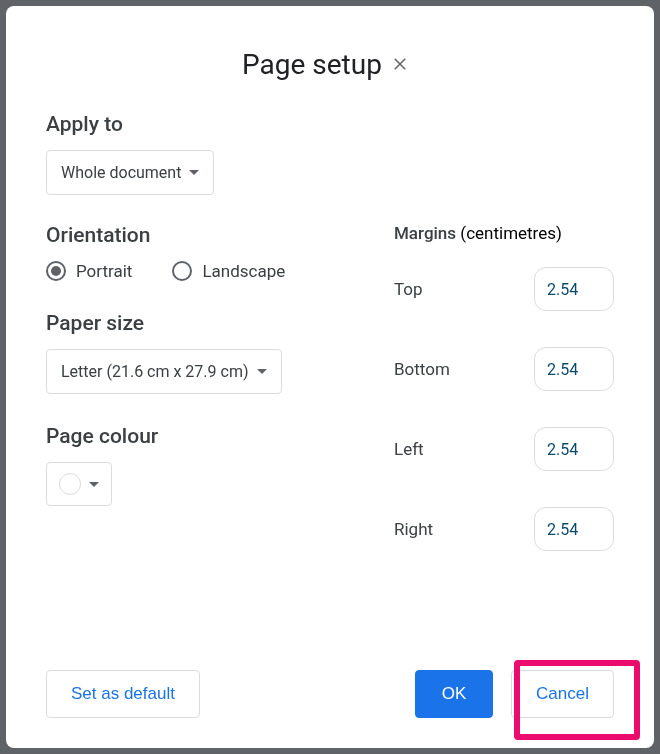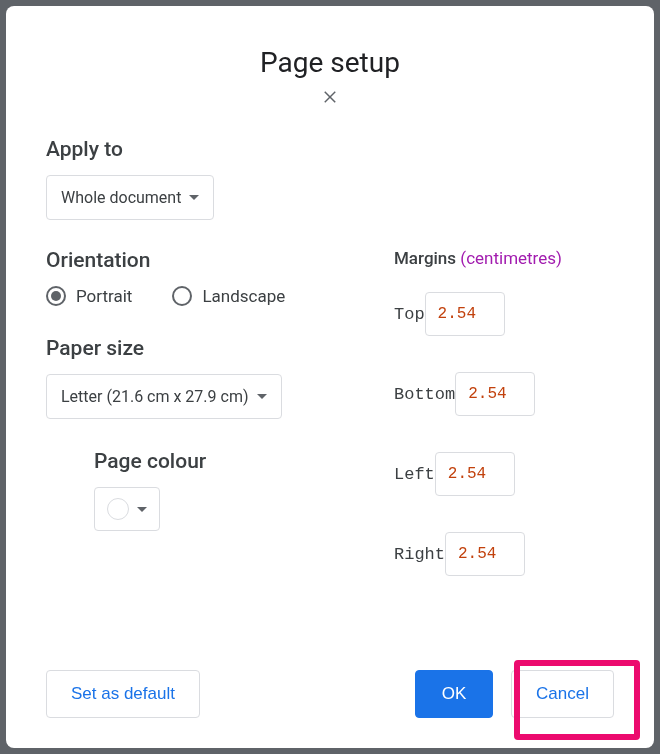--- a/index.html
+++ b/index.html
@@ -22,24 +22,23 @@
       right: 6px;
       bottom: 6px;
       background: #fff;
       border-radius: 8px;
       padding: 40px 40px 30px 40px;
       display: flex;
       flex-direction: column;
     }
     .dialog-header {
       display: flex;
-      justify-content: flex-start;
-      align-items: center;
-      margin-bottom: 22px;
-      flex-direction: column;
+      justify-content: center;
+      align-items: center;
+      margin-bottom: 30px;
     }
     .dialog-title {
       font-size: 28px;
       font-weight: 400;
       color: #202124;
     }
     .close-btn {
       width: 36px;
       height: 36px;
       border: none;
@@ -126,21 +125,20 @@
       width: 10px;
       height: 10px;
       background: #5f6368;
       border-radius: 50%;
     }
     .paper-section {
       margin-bottom: 30px;
     }
     .colour-section {
       margin-bottom: 20px;
-      margin-left: 48px;
     }
     .colour-picker {
       display: inline-flex;
       align-items: center;
       border: 1px solid #dadce0;
       border-radius: 4px;
       padding: 10px 12px;
       cursor: pointer;
       gap: 8px;
     }
@@ -151,41 +149,41 @@
       border: 1px solid #dadce0;
       background: #fff;
     }
     .margins-title {
       font-size: 17px;
       font-weight: 500;
       color: #3c4043;
       margin-bottom: 24px;
     }
     .margins-unit {
-      color: #a21caf;
+      color: #000000;
       font-weight: 400;
     }
     .margin-row {
       display: flex;
       align-items: center;
+      justify-content: space-between;
       margin-bottom: 36px;
-      font-family: Liberation Mono, monospace;
     }
     .margin-label {
       font-size: 17px;
       color: #3c4043;
     }
     .margin-input {
       width: 80px;
       height: 44px;
       border: 1px solid #dadce0;
-      border-radius: 4px;
+      border-radius: 12px;
       padding: 0 12px;
       font-size: 16px;
-      color: #c2410c;
+      color: #0c4a6e;
       font-family: inherit;
     }
     .dialog-footer {
       display: flex;
       margin-top: auto;
       gap: 18px;
       align-items: center;
       padding-top: 20px;
     }
     .btn {

